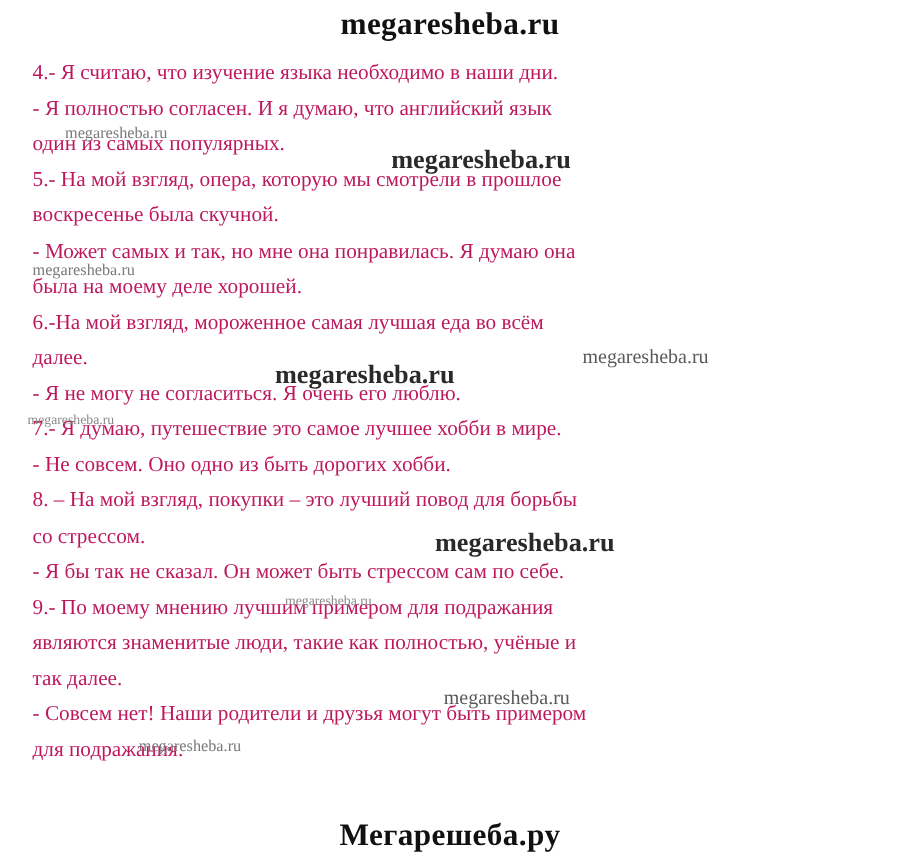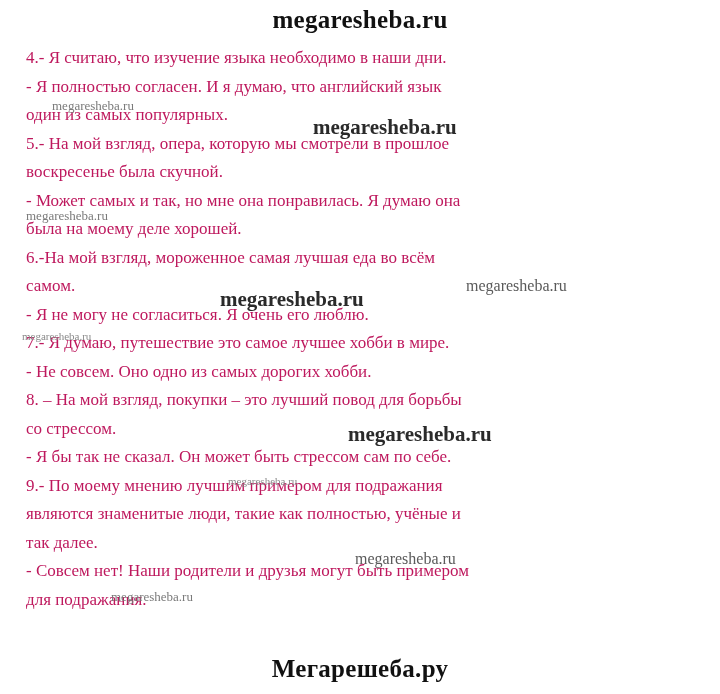--- a/index.html
+++ b/index.html
@@ -92,24 +92,24 @@
 
   <div class="body-text">
     <div class="line">4.- Я считаю, что изучение языка необходимо в наши дни.</div>
     <div class="line">- Я полностью согласен. И я думаю, что английский язык</div>
     <div class="line">один из самых популярных.</div>
     <div class="line">5.- На мой взгляд, опера, которую мы смотрели в прошлое</div>
     <div class="line">воскресенье была скучной.</div>
     <div class="line">- Может самых и так, но мне она понравилась. Я думаю она</div>
     <div class="line">была на моему деле хорошей.</div>
     <div class="line">6.-На мой взгляд, мороженное самая лучшая еда во всём</div>
-    <div class="line">самом.</div>
+    <div class="line">далее.</div>
     <div class="line">- Я не могу не согласиться. Я очень его люблю.</div>
     <div class="line">7.- Я думаю, путешествие это самое лучшее хобби в мире.</div>
-    <div class="line">- Не совсем. Оно одно из самых дорогих хобби.</div>
+    <div class="line">- Не совсем. Оно одно из быть дорогих хобби.</div>
     <div class="line">8. – На мой взгляд, покупки – это лучший повод для борьбы</div>
     <div class="line">со стрессом.</div>
     <div class="line">- Я бы так не сказал. Он может быть стрессом сам по себе.</div>
     <div class="line">9.- По моему мнению лучшим примером для подражания</div>
     <div class="line">являются знаменитые люди, такие как полностью, учёные и</div>
     <div class="line">так далее.</div>
     <div class="line">- Совсем нет! Наши родители и друзья могут быть примером</div>
     <div class="line">для подражания.</div>
   </div>
 

